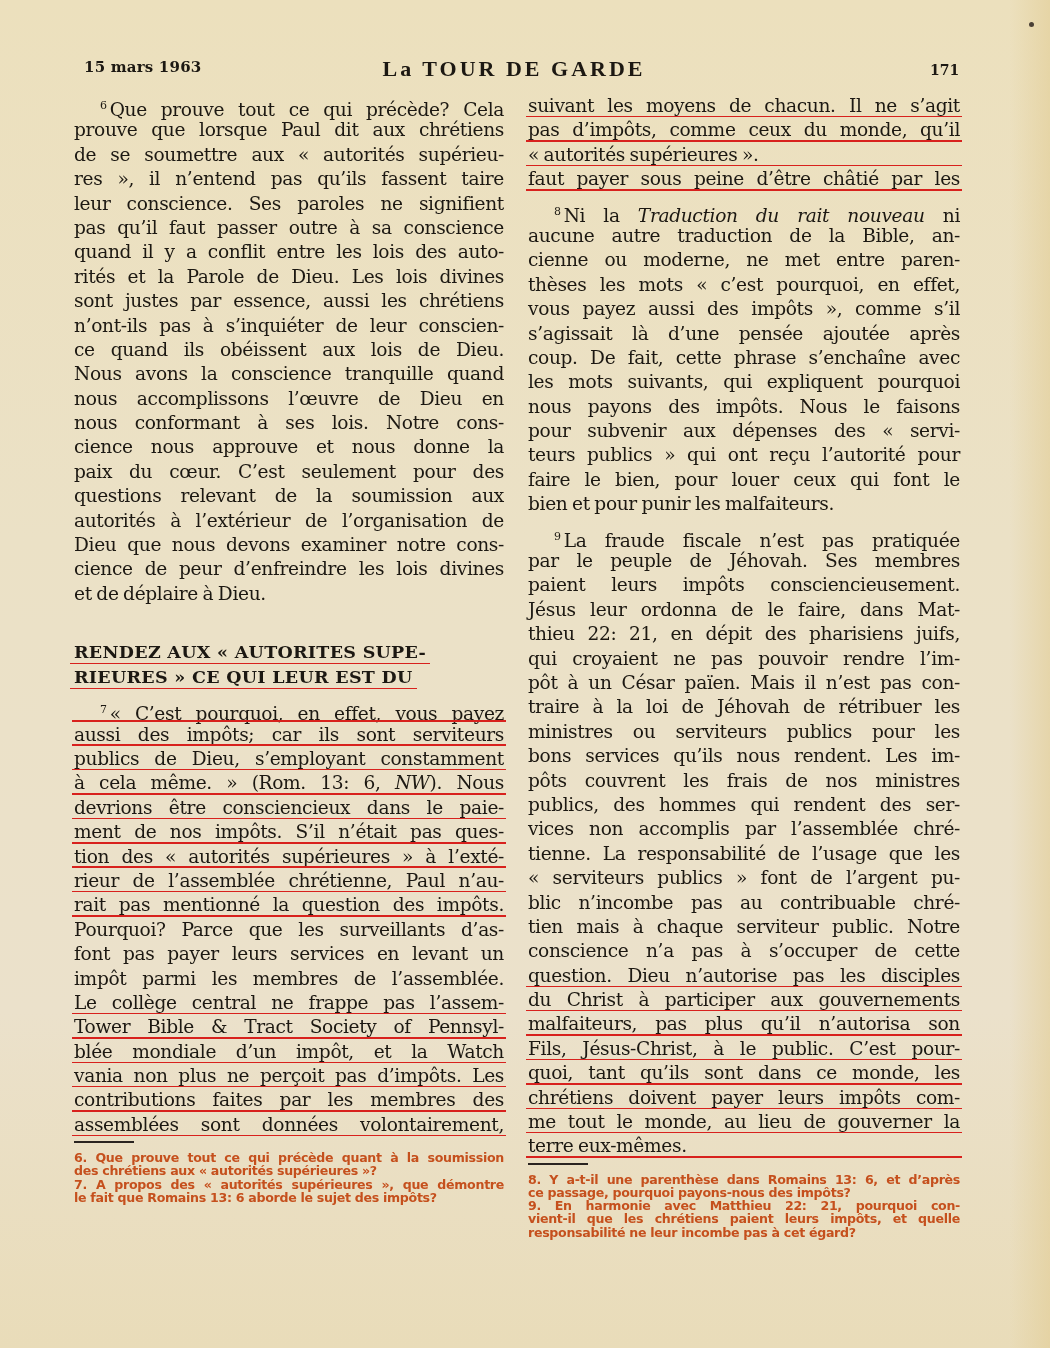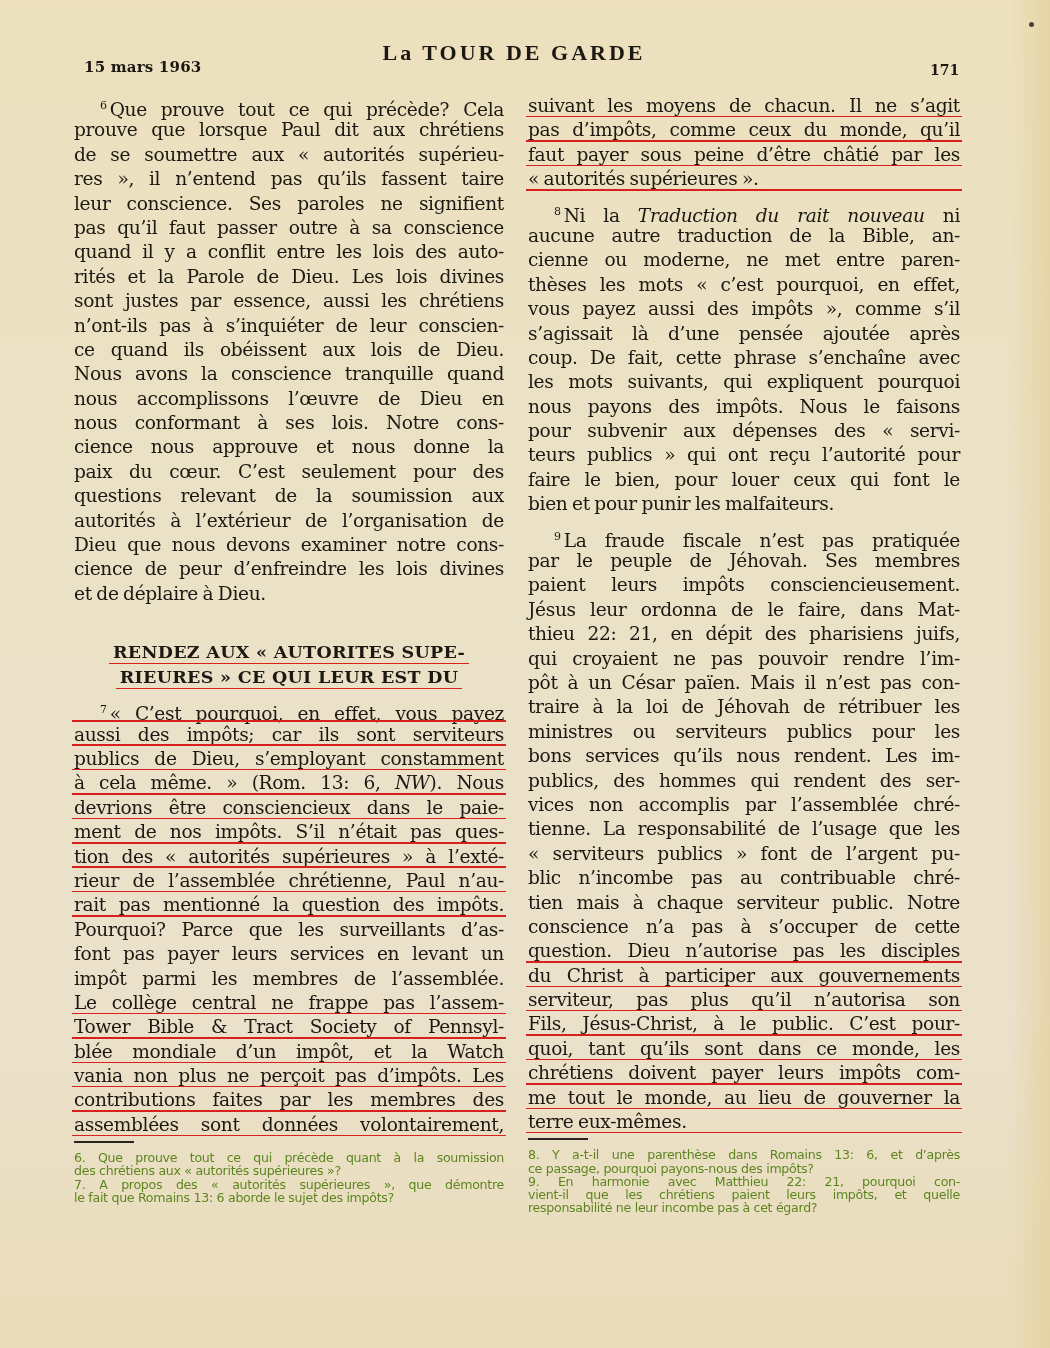--- a/index.html
+++ b/index.html
@@ -10,21 +10,21 @@
       color: #1c1812;
       position: relative;
     }
     .page-edge-right {
       position: absolute; right: 0; top: 0; width: 40px; height: 1348px;
       background: linear-gradient(90deg, rgba(230,212,160,0) 0%, rgba(226,205,150,0.6) 100%);
     }
     .stain { position: absolute; right: 16px; top: 22px; width: 5px; height: 5px; border-radius: 50%; background: #4a4036; }
     .header { position: absolute; left: 0; top: 0; width: 1050px; height: 90px; }
     .hdr-date { position: absolute; left: 84px; top: 58px; font-size: 15px; font-weight: bold; font-family: "DejaVu Serif", serif; letter-spacing: 0.2px; }
-    .hdr-title { position: absolute; left: 0; width: 1028px; top: 40px; text-align: center; font-size: 22px; font-weight: bold; letter-spacing: 3px; font-family: "Liberation Serif", serif; }
+    .hdr-title { position: absolute; left: 0; width: 1028px; top: 56px; text-align: center; font-size: 22px; font-weight: bold; letter-spacing: 3px; font-family: "Liberation Serif", serif; }
     .hdr-page { position: absolute; left: 930px; top: 62px; font-size: 14px; font-weight: bold; }
 
     .col { position: absolute; top: 94px; }
     .col-left { left: 74px; width: 430px; }
     .col-right { left: 528px; width: 432px; }
 
     .line {
       height: 24.4px; line-height: 24px;
       font-size: 18.6px;
       white-space: nowrap;
@@ -37,28 +37,28 @@
     .line.last { text-align-last: left; }
     .line.ul::after {
       content: ""; position: absolute; left: -2px; right: -2px; bottom: 1px;
       height: 1.5px; background: #d8211d;
     }
     .line.indent { padding-left: 26px; }
     .parnum { font-size: 11px; vertical-align: 7px; margin-right: 3px; }
     .spacer { height: 34px; }
     .spacer-s { height: 8px; }
 
-    .subhead { text-align: center; font-weight: bold; font-size: 17.5px; line-height: 24px; height: 25px; letter-spacing: 0.3px; position: relative; text-decoration: underline; }
+    .subhead { font-weight: bold; font-size: 17.5px; line-height: 24px; height: 25px; letter-spacing: 0.3px; position: relative; text-decoration: underline; }
     .subhead span { position: relative; display: inline-block; }
     .subhead span::after { content: ""; position: absolute; left: -4px; right: -4px; bottom: 0px; height: 1.5px; background: #d8211d; }
 
     .fn-rule { width: 60px; height: 2px; background: #2a2420; margin-top: 4px; margin-bottom: 8px; }
     .fn {
       font-family: "DejaVu Sans", sans-serif; font-size: 12.6px; line-height: 13.2px;
-      letter-spacing: -0.3px; color: #4d7c0f; font-weight: normal; opacity: 0.9;
+      letter-spacing: -0.3px; color: #c2410c; font-weight: bold; opacity: 0.9;
       text-align: justify;
     }
     .fn-line { white-space: nowrap; text-align: justify; text-align-last: justify; height: 13.2px; }
     .fn-line.last { text-align-last: left; }
     .ital { font-style: italic; }
   </style>
 </head>
 <body>
 
 <div class="page-edge-right"></div>
@@ -124,22 +124,22 @@
       <div class="fn-line last">des chrétiens aux « autorités supérieures »?</div>
       <div class="fn-line">7. A propos des « autorités supérieures », que démontre</div>
       <div class="fn-line last">le fait que Romains 13: 6 aborde le sujet des impôts?</div>
     </div>
 </div>
 
 <div class="col col-right">
   <div id="pcont">
       <div class="line ul"><span>suivant les moyens de chacun. Il ne s’agit</span></div>
       <div class="line ul"><span>pas d’impôts, comme ceux du monde, qu’il</span></div>
+      <div class="line ul last"><span>« autorités supérieures ».</span></div>
       <div class="line ul"><span>faut payer sous peine d’être châtié par les</span></div>
-      <div class="line ul last"><span>« autorités supérieures ».</span></div>
     </div>
   <div class="spacer-s"></div>
   <div id="p8">
     <div class="line indent"><span class="parnum">8</span><span>Ni la </span><span class="ital">Traduction du rait nouveau</span><span> ni</span></div>
   <div class="line"><span>aucune autre traduction de la Bible, an-</span></div>
       <div class="line"><span>cienne ou moderne, ne met entre paren-</span></div>
       <div class="line"><span>thèses les mots « c’est pourquoi, en effet,</span></div>
       <div class="line"><span>vous payez aussi des impôts », comme s’il</span></div>
       <div class="line"><span>s’agissait là d’une pensée ajoutée après</span></div>
       <div class="line"><span>coup. De fait, cette phrase s’enchaîne avec</span></div>
@@ -155,30 +155,31 @@
       <div class="line indent"><span class="parnum">9</span><span>La fraude fiscale n’est pas pratiquée</span></div>
       <div class="line"><span>par le peuple de Jéhovah. Ses membres</span></div>
       <div class="line"><span>paient leurs impôts consciencieusement.</span></div>
       <div class="line"><span>Jésus leur ordonna de le faire, dans Mat-</span></div>
       <div class="line"><span>thieu 22: 21, en dépit des pharisiens juifs,</span></div>
       <div class="line"><span>qui croyaient ne pas pouvoir rendre l’im-</span></div>
       <div class="line"><span>pôt à un César païen. Mais il n’est pas con-</span></div>
       <div class="line"><span>traire à la loi de Jéhovah de rétribuer les</span></div>
       <div class="line"><span>ministres ou serviteurs publics pour les</span></div>
       <div class="line"><span>bons services qu’ils nous rendent. Les im-</span></div>
+      <div class="line"><span>pôts couvrent les frais de nos ministres</span></div>
       <div class="line"><span>publics, des hommes qui rendent des ser-</span></div>
       <div class="line"><span>vices non accomplis par l’assemblée chré-</span></div>
       <div class="line"><span>tienne. La responsabilité de l’usage que les</span></div>
       <div class="line"><span>« serviteurs publics » font de l’argent pu-</span></div>
       <div class="line"><span>blic n’incombe pas au contribuable chré-</span></div>
       <div class="line"><span>tien mais à chaque serviteur public. Notre</span></div>
       <div class="line"><span>conscience n’a pas à s’occuper de cette</span></div>
       <div class="line ul"><span>question. Dieu n’autorise pas les disciples</span></div>
       <div class="line ul"><span>du Christ à participer aux gouvernements</span></div>
-      <div class="line ul"><span>serviteur, pas plus qu’il n’autorisa son</span></div>
+      <div class="line ul"><span>malfaiteurs, pas plus qu’il n’autorisa son</span></div>
       <div class="line ul"><span>Fils, Jésus-Christ, à le public. C’est pour-</span></div>
       <div class="line ul"><span>quoi, tant qu’ils sont dans ce monde, les</span></div>
       <div class="line ul"><span>chrétiens doivent payer leurs impôts com-</span></div>
       <div class="line ul"><span>me tout le monde, au lieu de gouverner la</span></div>
       <div class="line ul last"><span>terre eux-mêmes.</span></div>
     </div>
   <div class="fn-rule"></div>
   <div class="fn" id="fnR">
       <div class="fn-line">8. Y a-t-il une parenthèse dans Romains 13: 6, et d’après</div>
       <div class="fn-line last">ce passage, pourquoi payons-nous des impôts?</div>

